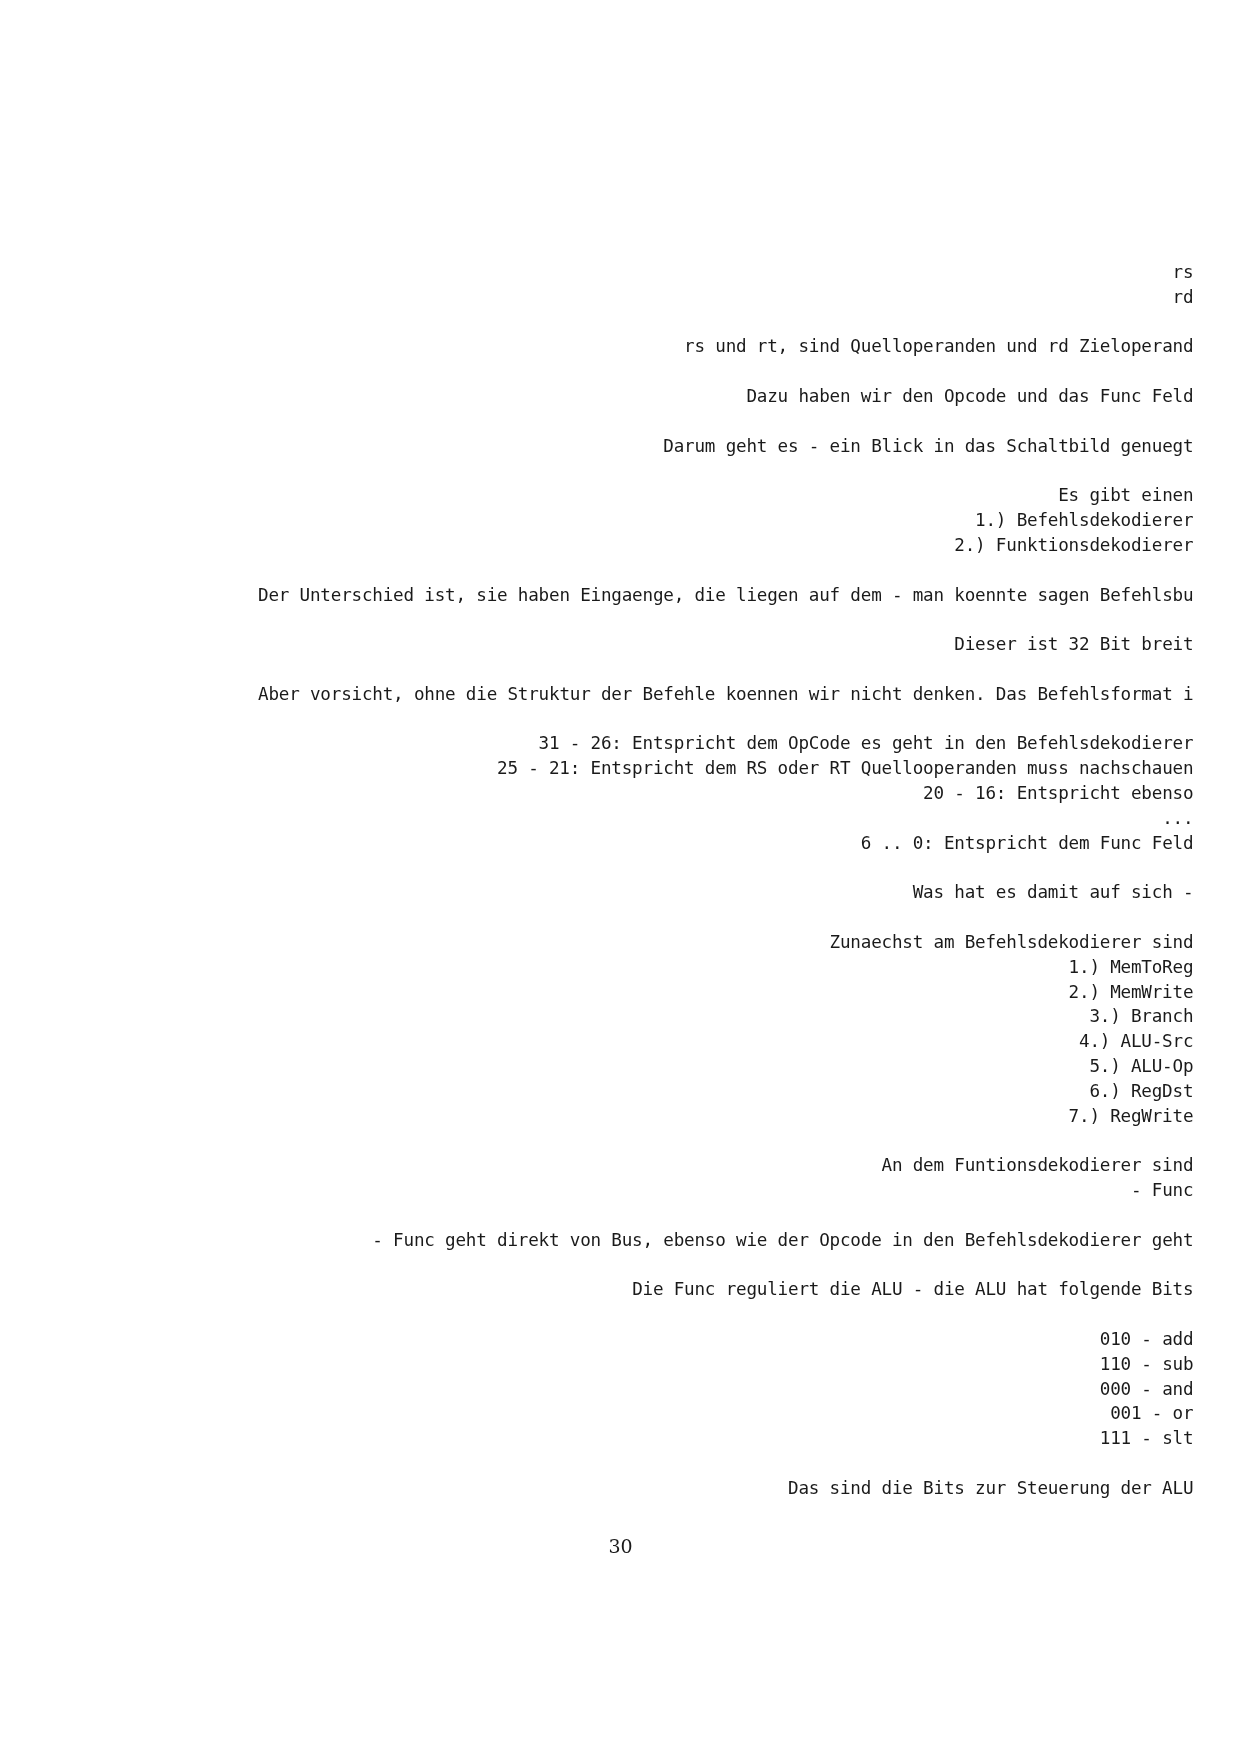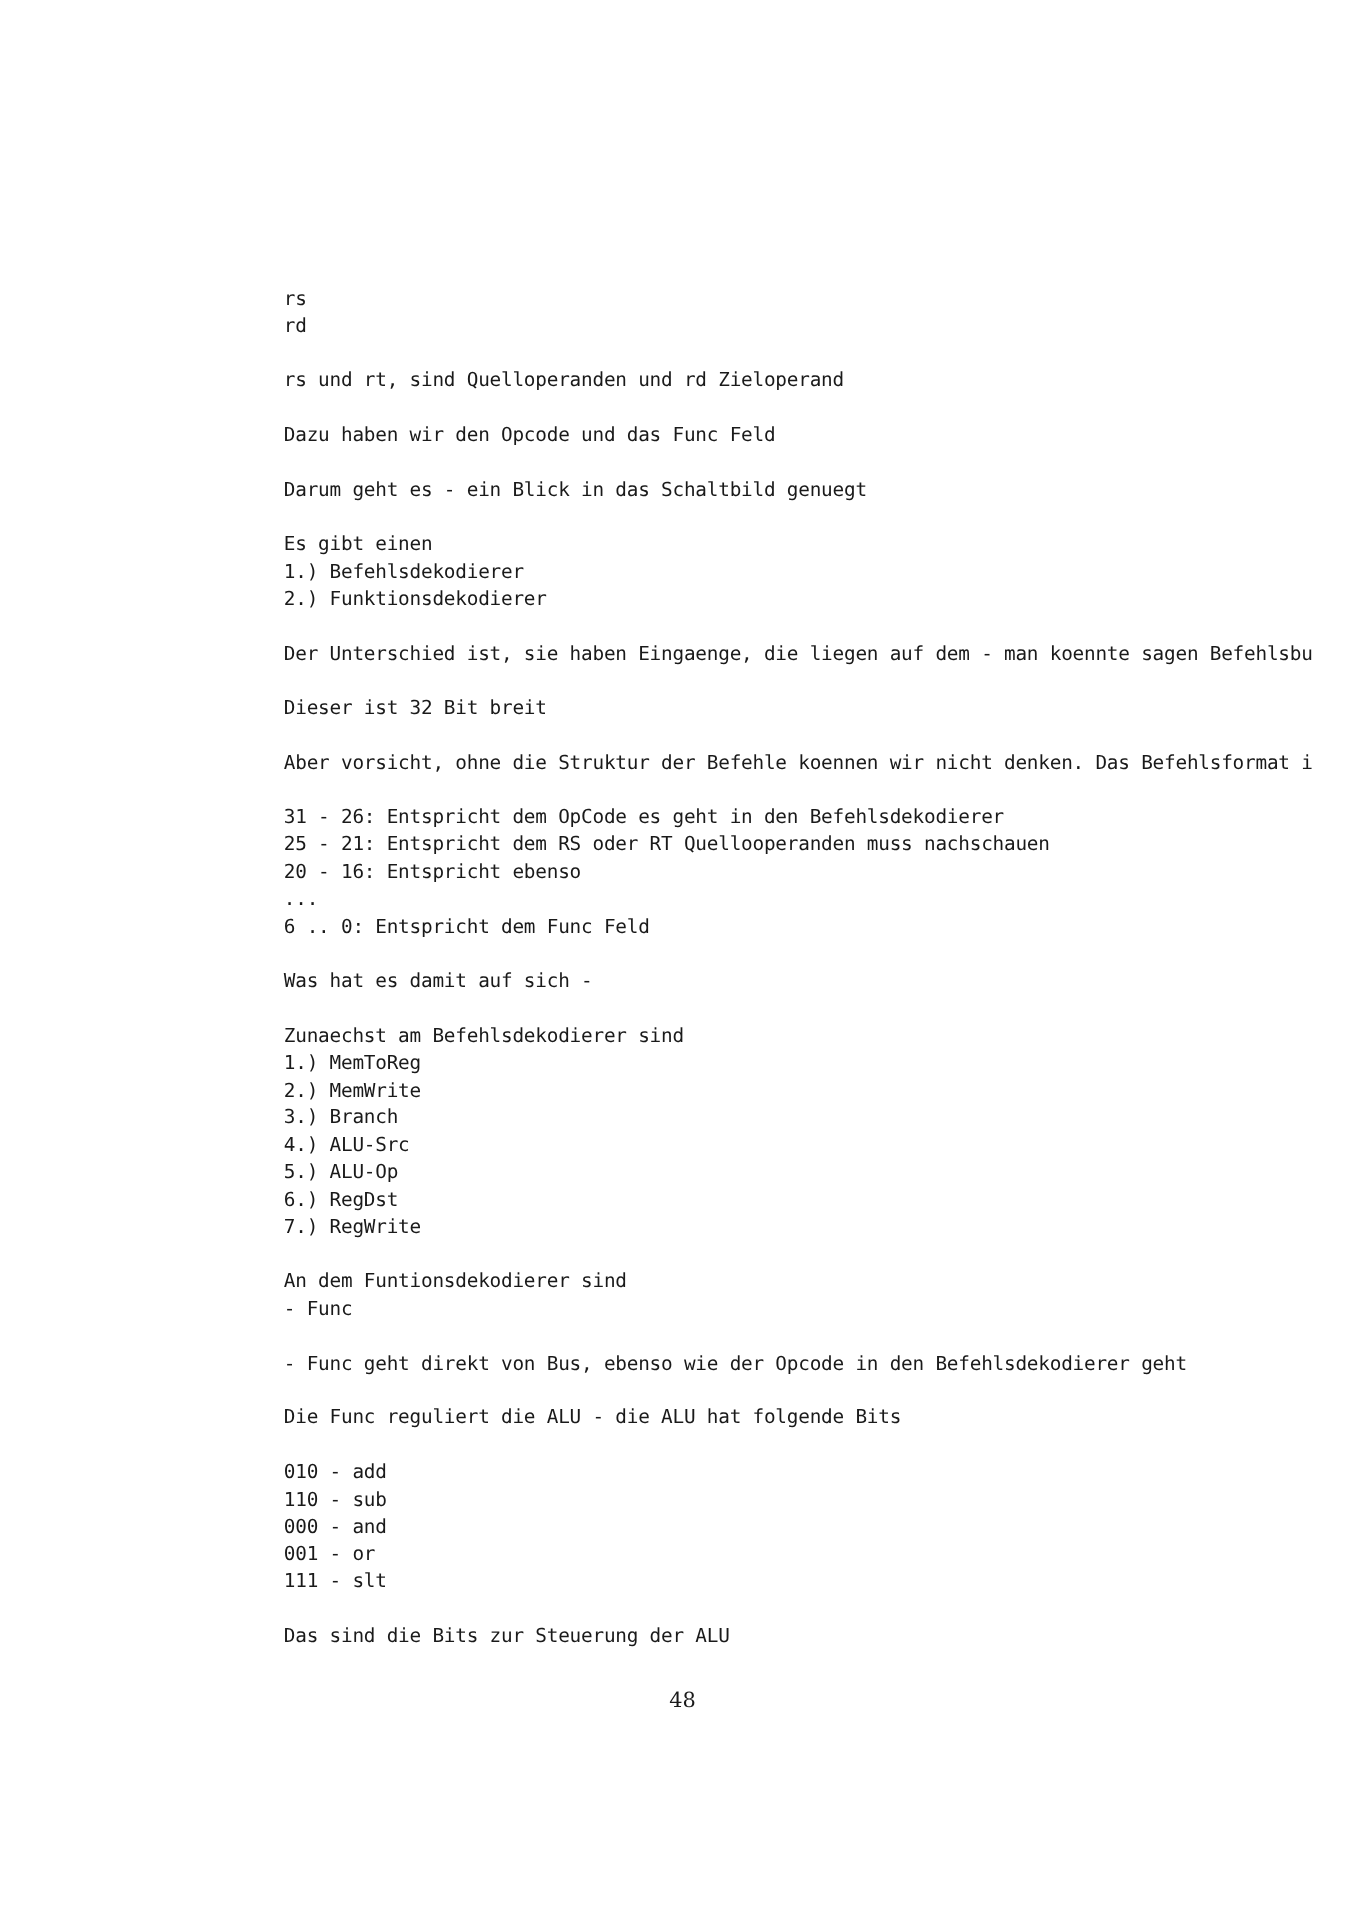--- a/index.html
+++ b/index.html
@@ -26,20 +26,21 @@
       position: absolute;
       left: 258px;
       top: 260px;
       margin: 0;
       white-space: pre;
       font-family: "DejaVu Sans Mono", "Liberation Mono", monospace;
       font-size: 17.6px;
       line-height: 24.82px;
       color: #1a1a1a;
       letter-spacing: -0.2px;
+      text-align: right;
     }
     .line {
       display: block;
       height: 24.82px;
       white-space: pre;
     }
     .page-number {
       position: absolute;
       left: 0;
       width: 1241px;
@@ -49,14 +50,14 @@
       font-size: 19px;
       color: #1a1a1a;
     }
   </style>
 </head>
 <body>
 
 <div class="page">
   <pre class="verbatim"><span class="line">rs</span><span class="line">rd</span><span class="line"></span><span class="line">rs und rt, sind Quelloperanden und rd Zieloperand</span><span class="line"></span><span class="line">Dazu haben wir den Opcode und das Func Feld</span><span class="line"></span><span class="line">Darum geht es - ein Blick in das Schaltbild genuegt</span><span class="line"></span><span class="line">Es gibt einen</span><span class="line">1.) Befehlsdekodierer</span><span class="line">2.) Funktionsdekodierer</span><span class="line"></span><span class="line">Der Unterschied ist, sie haben Eingaenge, die liegen auf dem - man koennte sagen Befehlsbu</span><span class="line"></span><span class="line">Dieser ist 32 Bit breit</span><span class="line"></span><span class="line">Aber vorsicht, ohne die Struktur der Befehle koennen wir nicht denken. Das Befehlsformat i</span><span class="line"></span><span class="line">31 - 26: Entspricht dem OpCode es geht in den Befehlsdekodierer</span><span class="line">25 - 21: Entspricht dem RS oder RT Quellooperanden muss nachschauen</span><span class="line">20 - 16: Entspricht ebenso</span><span class="line">...</span><span class="line">6 .. 0: Entspricht dem Func Feld</span><span class="line"></span><span class="line">Was hat es damit auf sich -</span><span class="line"></span><span class="line">Zunaechst am Befehlsdekodierer sind</span><span class="line">1.) MemToReg</span><span class="line">2.) MemWrite</span><span class="line">3.) Branch</span><span class="line">4.) ALU-Src</span><span class="line">5.) ALU-Op</span><span class="line">6.) RegDst</span><span class="line">7.) RegWrite</span><span class="line"></span><span class="line">An dem Funtionsdekodierer sind</span><span class="line">- Func</span><span class="line"></span><span class="line">- Func geht direkt von Bus, ebenso wie der Opcode in den Befehlsdekodierer geht</span><span class="line"></span><span class="line">Die Func reguliert die ALU - die ALU hat folgende Bits</span><span class="line"></span><span class="line">010 - add</span><span class="line">110 - sub</span><span class="line">000 - and</span><span class="line">001 - or</span><span class="line">111 - slt</span><span class="line"></span><span class="line">Das sind die Bits zur Steuerung der ALU</span></pre>
 
-  <div class="page-number">48</div>
+  <div class="page-number">30</div>
 </div>
 
 </body></html>

